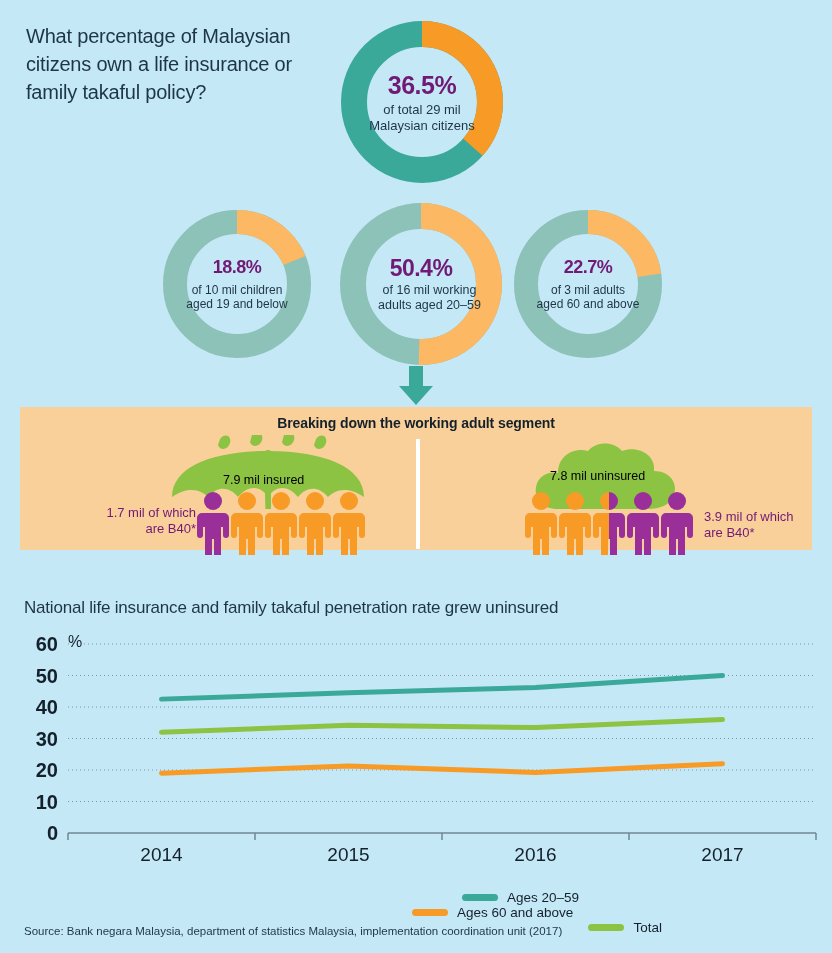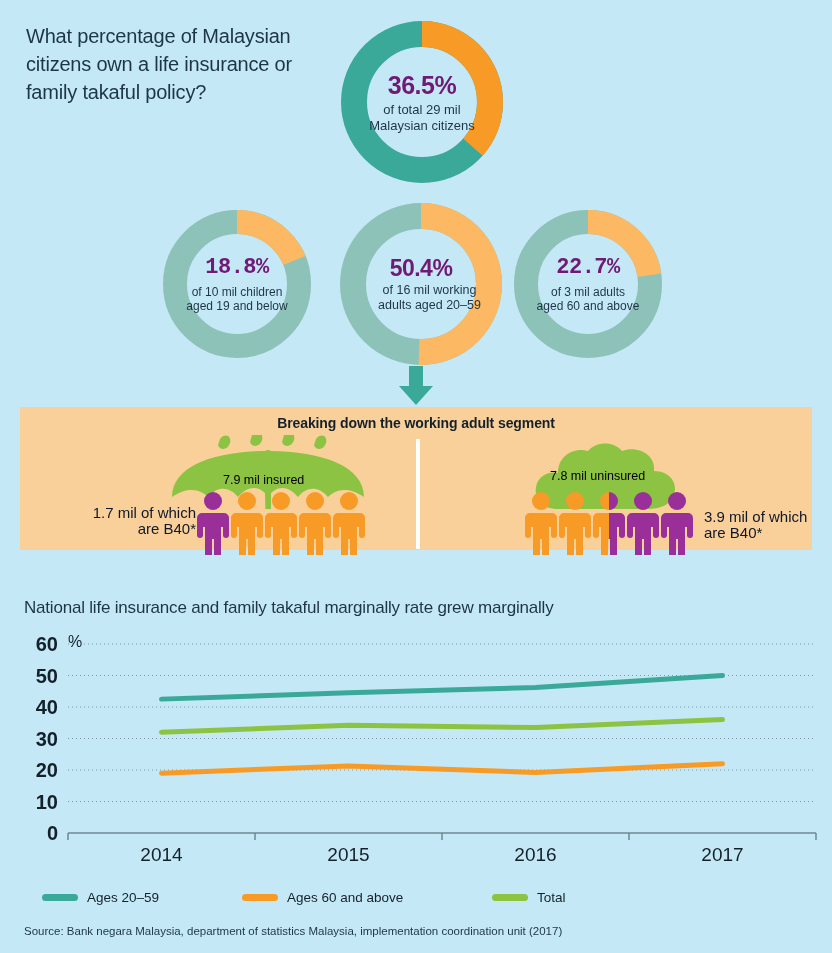--- a/index.html
+++ b/index.html
@@ -62,21 +62,21 @@
 
   #donut-main { left: 334px; top: 14px; width: 176px; height: 176px; }
   #donut-main .donut-pct { font-size: 25px; margin-bottom: 2px; }
   #donut-main .donut-sub { font-size: 13px; }
 
   #donut-children { left: 157px; top: 204px; width: 160px; height: 160px; }
   #donut-working  { left: 333px; top: 196px; width: 176px; height: 176px; }
   #donut-seniors  { left: 508px; top: 204px; width: 160px; height: 160px; }
 
   #donut-children .donut-pct,
-  #donut-seniors .donut-pct { font-size: 22px; margin-bottom: 5px; font-family: Liberation Mono, monospace; }
+  #donut-seniors .donut-pct { font-size: 18px; margin-bottom: 5px; }
   #donut-children .donut-sub,
   #donut-seniors .donut-sub { font-size: 12px; }
   #donut-working .donut-pct { font-size: 23px; margin-bottom: 1px; }
   #donut-working .donut-sub { font-size: 12.5px; margin-left: 17px; }
 
   
   #arrow-down {
     position: absolute;
     left: 396px;
     top: 366px;
@@ -118,23 +118,23 @@
     height: 126px;
   }
   .shape-label {
     position: absolute;
     font-size: 12.5px;
     color: #000000;
     white-space: nowrap;
   }
   .b40-note {
     position: absolute;
-    font-size: 15px;
+    font-size: 13px;
     line-height: 16px;
-    color: #0f172a;
+    color: #701a75;
     white-space: nowrap;
   }
   .people-row {
     position: absolute;
     display: flex;
     align-items: flex-end;
   }
   .person { display: block; }
 
   
@@ -162,20 +162,21 @@
   }
 
   
   #legend {
     position: absolute;
     left: 42px;
     top: 890px;
     width: 620px;
     display: flex;
     align-items: flex-end;
+    flex-direction: column;
   }
   .legend-item {
     display: flex;
     align-items: center;
     white-space: nowrap;
   }
   .legend-swatch {
     width: 36px;
     height: 7px;
     border-radius: 4px;
@@ -336,21 +337,21 @@
           <path d="M6 22 h22 a5 5 0 0 1 5 5 v17 a3 3 0 0 1 -6 0 v-8 h-2 v28 a3.5 3.5 0 0 1 -7 0 v-16 h-2 v16 a3.5 3.5 0 0 1 -7 0 v-28 h-2 v8 a3 3 0 0 1 -6 0 v-17 a5 5 0 0 1 5 -5 z" fill="#9a2f9a"></path>
         </svg>
         <svg class="person" width="34" height="64" viewBox="0 0 34 64">
           <circle cx="17" cy="10" r="9" fill="#9a2f9a"></circle>
           <path d="M6 22 h22 a5 5 0 0 1 5 5 v17 a3 3 0 0 1 -6 0 v-8 h-2 v28 a3.5 3.5 0 0 1 -7 0 v-16 h-2 v16 a3.5 3.5 0 0 1 -7 0 v-28 h-2 v8 a3 3 0 0 1 -6 0 v-17 a5 5 0 0 1 5 -5 z" fill="#9a2f9a"></path>
         </svg>
       </div>
     </div>
   </div>
 
-  <div id="chart-title">National life insurance and family takaful marginally rate grew marginally</div>
+  <div id="chart-title">National life insurance and family takaful penetration rate grew uninsured</div>
   <div id="chart-unit">%</div>
   <svg id="chart" viewBox="0 0 800 245">
       <text x="38" y="210" text-anchor="end" font-family="&quot;Liberation Sans&quot;, sans-serif" font-size="20" font-weight="bold" fill="#14212b">0</text>
       <line x1="48" y1="171.5" x2="796" y2="171.5" stroke="#7f97a5" stroke-width="1" stroke-dasharray="1 3"></line>
       <text x="38" y="178.5" text-anchor="end" font-family="&quot;Liberation Sans&quot;, sans-serif" font-size="20" font-weight="bold" fill="#14212b">10</text>
       <line x1="48" y1="140" x2="796" y2="140" stroke="#7f97a5" stroke-width="1" stroke-dasharray="1 3"></line>
       <text x="38" y="147" text-anchor="end" font-family="&quot;Liberation Sans&quot;, sans-serif" font-size="20" font-weight="bold" fill="#14212b">20</text>
       <line x1="48" y1="108.5" x2="796" y2="108.5" stroke="#7f97a5" stroke-width="1" stroke-dasharray="1 3"></line>
       <text x="38" y="115.5" text-anchor="end" font-family="&quot;Liberation Sans&quot;, sans-serif" font-size="20" font-weight="bold" fill="#14212b">30</text>
       <line x1="48" y1="77" x2="796" y2="77" stroke="#7f97a5" stroke-width="1" stroke-dasharray="1 3"></line>

